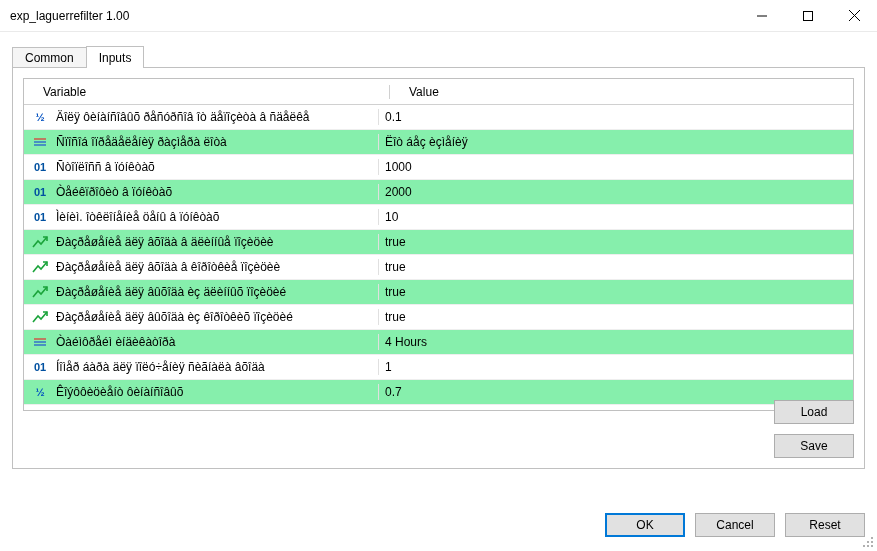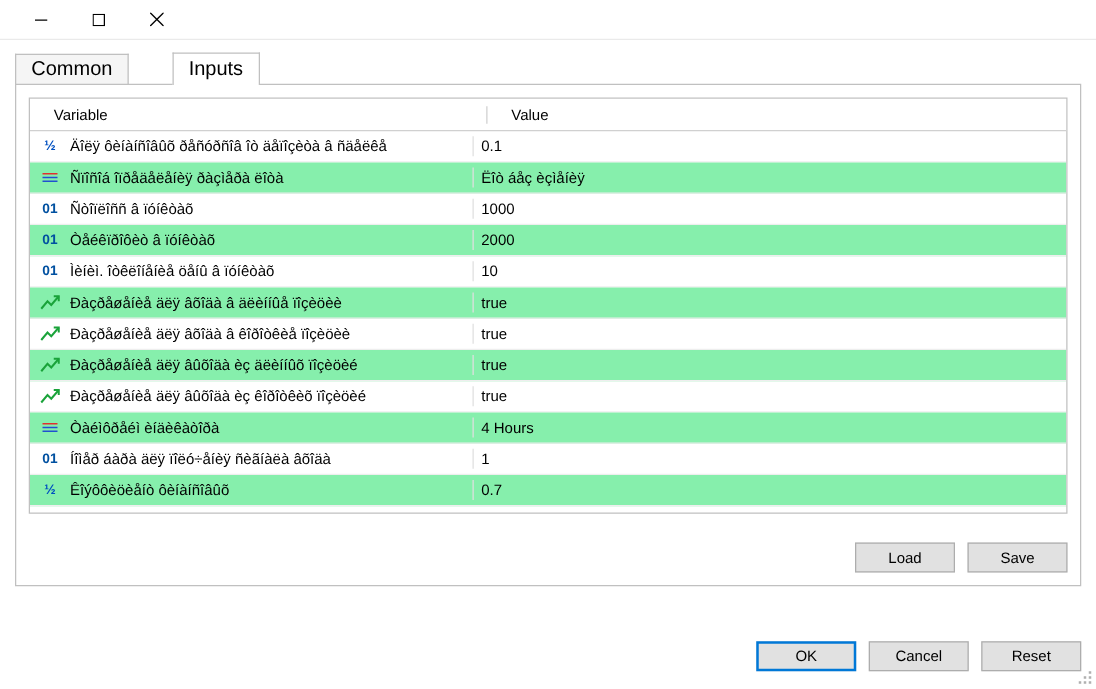--- a/index.html
+++ b/index.html
@@ -51,33 +51,32 @@
     position: relative;
   }
   .tab {
     padding: 4px 12px 3px 12px;
     border: 1px solid #c0c0c0;
     border-bottom: none;
     background: #fff;
     margin-right: -1px;
     position: relative;
     z-index: 1;
-    font-size: 16px;
+    font-size: 12px;
     color: #000;
   }
   .tab.inactive {
     background: #f5f5f5;
     margin-top: 2px;
     padding-top: 3px;
   }
   .tab.active {
     background: #fff;
     z-index: 3;
     border-top: 1px solid #c0c0c0;
-    margin-left: 36px;
   }
   .tabpanel-border {
     border: 1px solid #c0c0c0;
     margin-top: -1px;
     padding: 10px;
     position: relative;
     z-index: 2;
     height: 402px;
   }
 
@@ -132,21 +131,21 @@
   .ico-str svg { }
   .ico-int   { color: #0050a0; }
   .ico-arrow { color: #1aa33a; }
 
   
   .side-buttons {
     position: absolute;
     right: 10px;
     bottom: 10px;
     display: flex;
-    flex-direction: row;
+    flex-direction: column;
     gap: 10px;
   }
   .btn {
     width: 80px;
     height: 24px;
     border: 1px solid #adadad;
     background: #e1e1e1;
     display: flex;
     align-items: center;
     justify-content: center;
@@ -174,20 +173,21 @@
     bottom: 2px;
     width: 14px;
     height: 14px;
   }
   .grip svg { display:block; }
 </style>
 </head>
 <body>
 
 <div class="titlebar">
+  <div class="title">exp_laguerrefilter 1.00</div>
   <div class="winbtn">
     <svg width="10" height="10">
         <line x1="0" y1="5" x2="10" y2="5"></line>
       </svg>
   </div>
   <div class="winbtn">
     <svg width="10" height="10">
         <rect x="0.5" y="0.5" width="9" height="9"></rect>
       </svg>
   </div>

